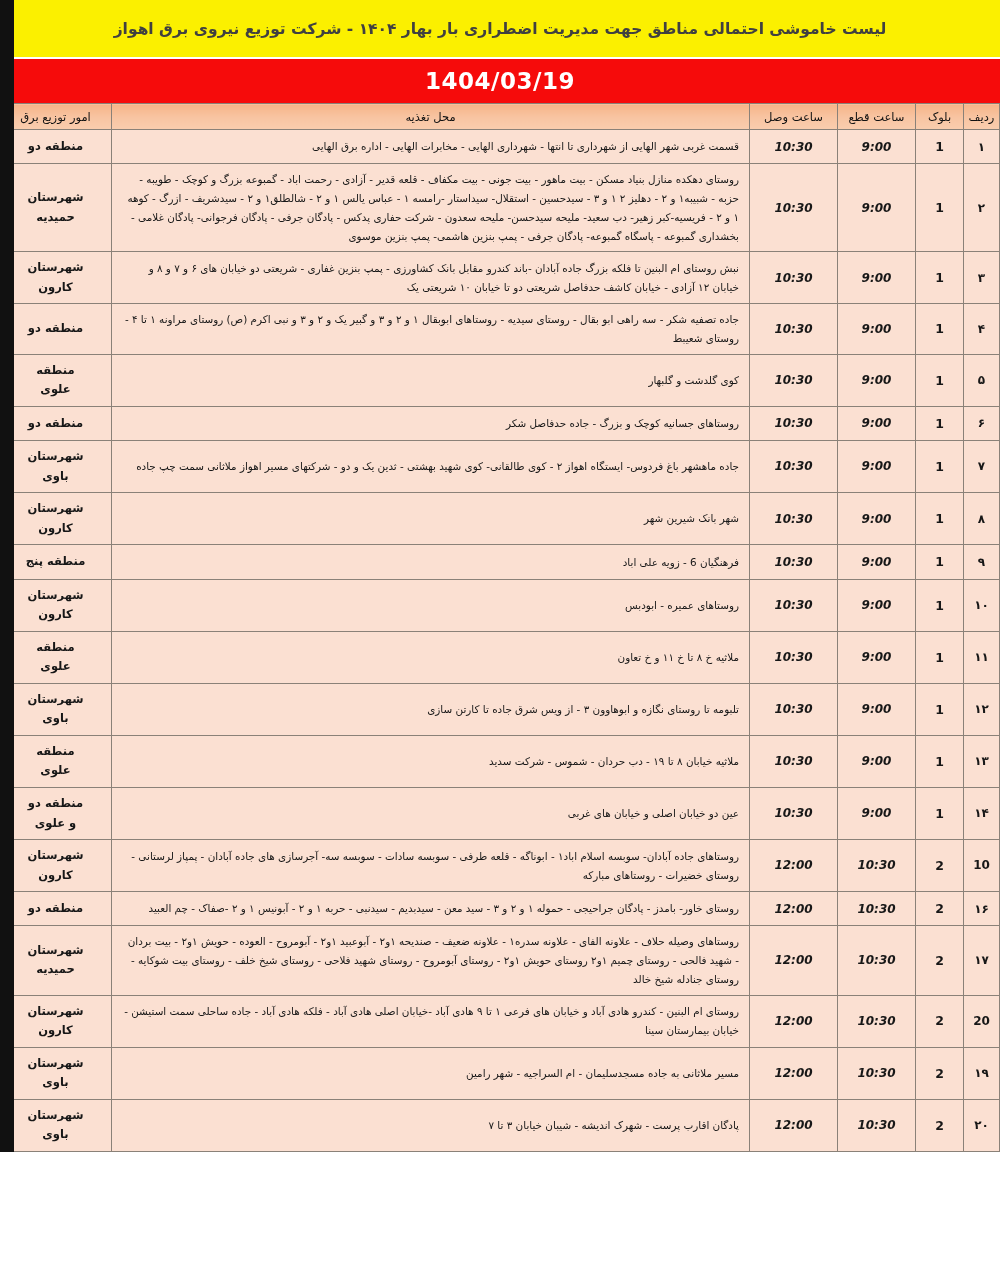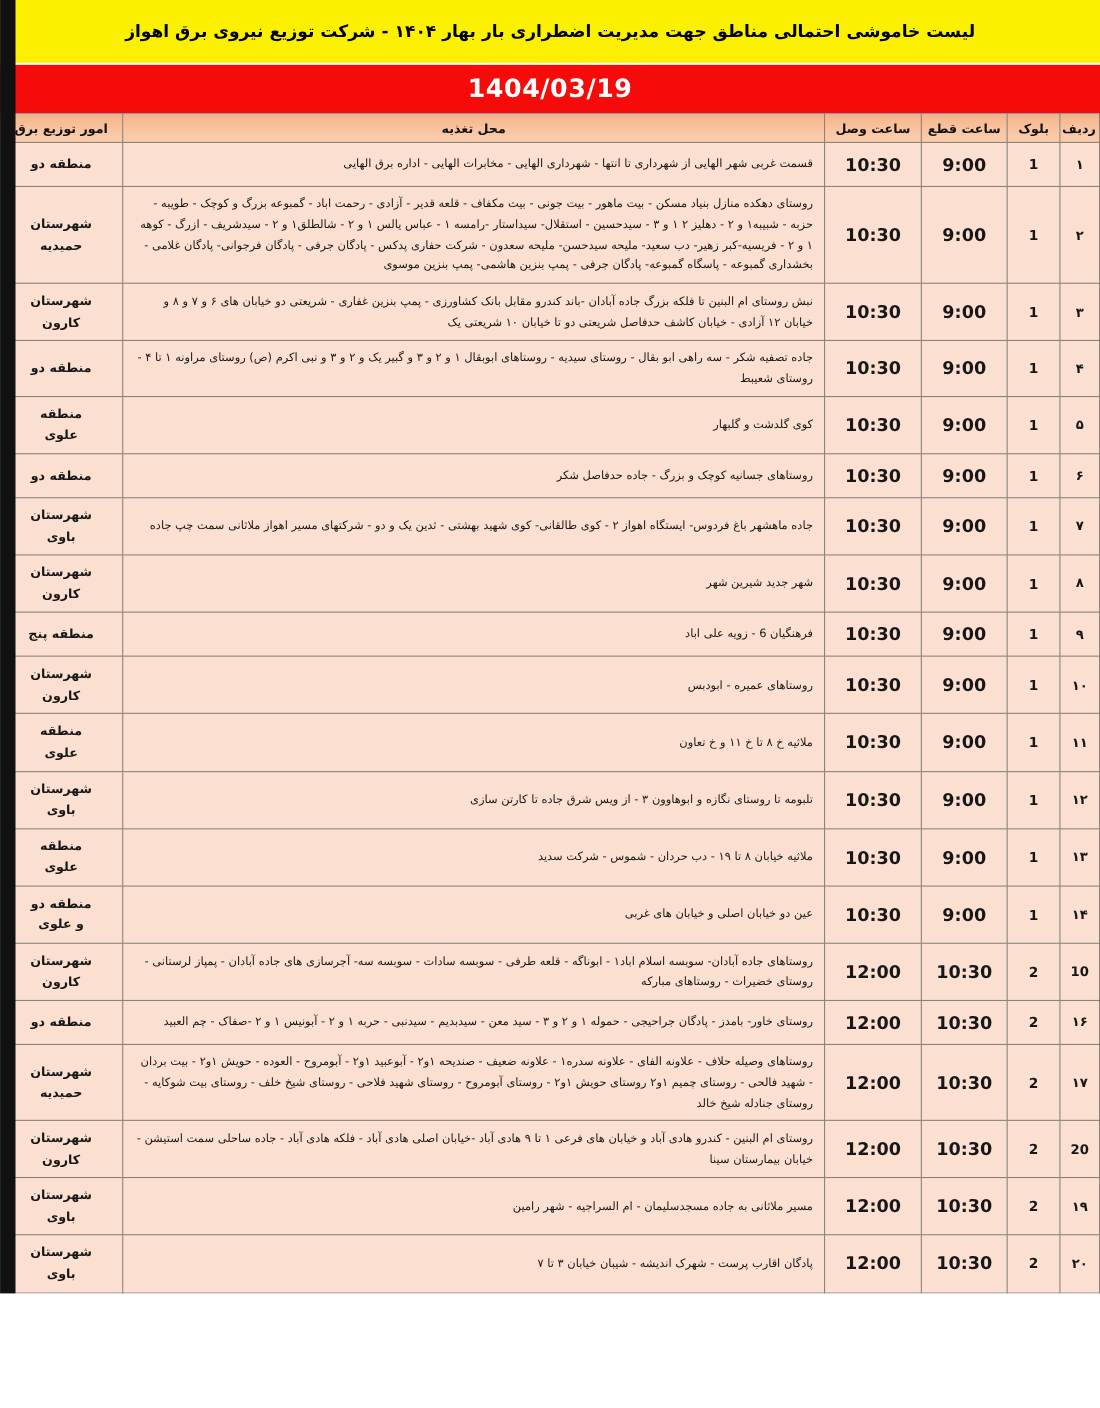--- a/index.html
+++ b/index.html
@@ -22,21 +22,21 @@
     position:absolute;
     top:0; right:auto; left:0;
     width:14px;
     height:100%;
     background:#111111;
     z-index:5;
   }
   
   .banner-title{
     background:#fbf000;
-    color:#000000;
+    color:#404040;
     text-align:center;
     font-weight:bold;
     font-size:15.5px;
     letter-spacing:0;
     padding:19px 40px 18px 40px;
     box-sizing:border-box;
     line-height:1.3;
     border-bottom:2px solid #ffffff;
   }
   .banner-date{
@@ -61,43 +61,44 @@
   table.outage th,
   table.outage td{
     border:1px solid #8a8178;
     box-sizing:border-box;
     vertical-align:middle;
   }
   thead th{
     background:#f6b58b;
     background:linear-gradient(180deg,#f6b489 0%,#f8c5a3 55%,#f9cdae 100%);
     color:#111111;
-    font-weight:bold;
+    font-weight:normal;
     font-size:11.5px;
     height:26px;
     padding:2px 3px;
     text-align:center;
     border-top:3px solid #f60b0b;
     margin-left:40px;
   }
   tbody td{
     background:#fbe0d2;
     font-size:10.5px;
     color:#171717;
     padding:6px 6px;
     text-align:center;
     line-height:1.7;
   }
   td.c-row   { font-size:12px; font-weight:bold; }
   td.c-block { font-size:12.5px; font-weight:bold; }
   td.c-off, td.c-on{
-    font-size:16px;
+    font-size:12px;
     font-weight:bold;
     direction:ltr;
     font-family:"DejaVu Sans","Liberation Sans",sans-serif;
+    font-style:italic;
   }
   td.c-area{
     text-align:right;
     padding:6px 10px;
     font-size:10.4px;
     line-height:1.8;
   }
   td.c-office{
     font-size:11.5px;
     font-weight:bold;
@@ -197,21 +198,21 @@
           <td class="c-off">9:00</td>
           <td class="c-on">10:30</td>
           <td class="c-area">جاده ماهشهر باغ فردوس- ایستگاه اهواز ۲ - کوی طالقانی- کوی شهید بهشتی - ثدین یک و دو - شرکتهای مسیر اهواز ملاثانی سمت چپ جاده</td>
           <td class="c-office">شهرستان باوی</td>
         </tr>
         <tr>
           <td class="c-row">۸</td>
           <td class="c-block">1</td>
           <td class="c-off">9:00</td>
           <td class="c-on">10:30</td>
-          <td class="c-area">شهر جدید شیرین شهر</td>
+          <td class="c-area">شهر بانک شیرین شهر</td>
           <td class="c-office">شهرستان کارون</td>
         </tr>
         <tr>
           <td class="c-row">۹</td>
           <td class="c-block">1</td>
           <td class="c-off">9:00</td>
           <td class="c-on">10:30</td>
           <td class="c-area">فرهنگیان 6 - زویه علی اباد</td>
           <td class="c-office">منطقه پنج</td>
         </tr>

